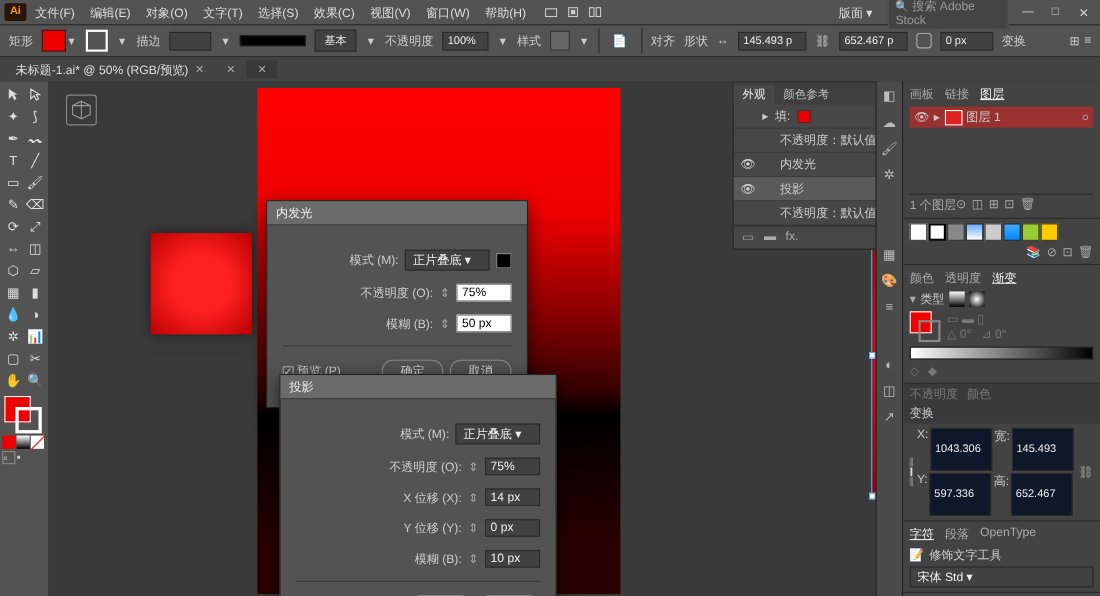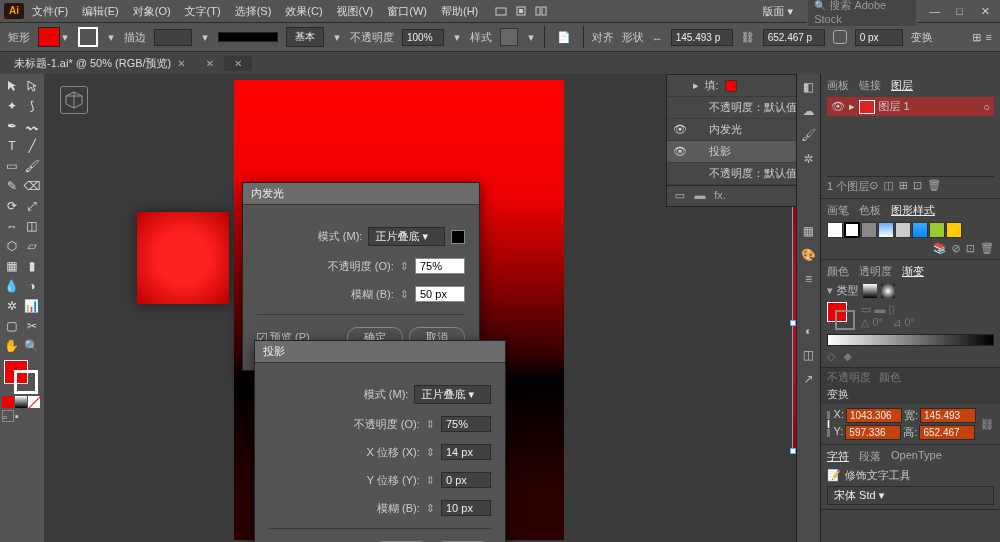--- a/index.html
+++ b/index.html
@@ -69,21 +69,21 @@
 .pf-icon { width:14px; height:14px; color:#aaa; text-align:center; }
 .right-strip { position:absolute; right:180px; top:74px; width:24px; bottom:0; background:#4a4a4a; border-left:1px solid #222; display:flex; flex-direction:column; align-items:center; gap:8px; padding-top:6px; }
 .strip-icon { width:16px; height:16px; color:#bbb; text-align:center; font-size:12px; }
 .rsec { border-bottom:1px solid #2a2a2a; padding:4px 6px; }
 .rsec-tabs { display:flex; gap:10px; font-size:10.5px; color:#aaa; margin-bottom:4px; }
 .rsec-tabs .act { color:#eee; text-decoration:underline; }
 .layer-row { display:flex; align-items:center; gap:4px; background:#9a3131; padding:2px 4px; font-size:10.5px; }
 .mini-thumb { width:16px; height:14px; background:#d22; border:1px solid #fff; }
 .swatch-grid { display:flex; flex-wrap:wrap; gap:1px; }
 .swg { width:16px; height:16px; border:1px solid #333; }
-.val-input { background:#c2410c; border:1px solid #2a2a2a; color:#eee; padding:1px 3px; font-size:10px; width:56px; }
+.val-input { background:#0f172a; border:1px solid #2a2a2a; color:#eee; padding:13px 3px; font-size:10px; width:56px; }
 .section-title-bar { background:#3a3a3a; padding:2px 6px; font-size:10.5px; display:flex; gap:8px; }
 .grad-bar { height:12px; background:linear-gradient(to right,#fff,#000); border:1px solid #222; margin:4px 0; }
 svg { display:block; }
 </style>
 </head>
 <body>
 
 <div class="topbar">
   <div class="ai-logo">Ai</div>
   <div class="menu-item">文件(F)</div>
@@ -244,20 +244,25 @@
         <div class="sel-handle" style="top:-3px;right:-3px"></div>
       <div class="sel-handle" style="top:50%;left:-3px;margin-top:-3px"></div>
         <div class="sel-handle" style="top:50%;right:-3px;margin-top:-3px"></div>
       <div class="sel-handle" style="bottom:-3px;left:-3px"></div>
         <div class="sel-handle" style="bottom:-3px;left:50%;margin-left:-3px"></div>
         <div class="sel-handle" style="bottom:-3px;right:-3px"></div>
       <div style="position:absolute;top:50%;left:50%;width:4px;height:4px;margin:-2px;background:#5aa7ff"></div>
     </div>
 
     <div class="float-panel">
+      <div class="panel-tabs">
+        <div class="panel-tab active">外观</div>
+        <div class="panel-tab">颜色参考</div>
+        <div style="margin-left:auto;padding:2px 6px;color:#aaa">▸≡</div>
+      </div>
       <div class="panel-row">
         <span style="width:14px"></span>
           <span>▸</span>
           <span>填:</span>
         <div style="width:12px;height:12px;background:#e00;border:1px solid #333"></div>
       </div>
       <div class="panel-row">
         <span class="eye-icon"></span>
           <span style="width:10px"></span>
           <span>不透明度：默认值</span>
@@ -396,25 +401,20 @@
         <span>⊙</span>
         <span>◫</span>
         <span>⊞</span>
         <span>⊡</span>
         <span>🗑</span>
       </div>
     </div>
   </div>
 
   <div class="rsec">
-    <div class="rsec-tabs">
-      <span>画笔</span>
-      <span>色板</span>
-      <span class="act">图形样式</span>
-    </div>
     <div class="swatch-grid">
       <div class="swg" style="background:#fff"></div>
       <div class="swg" style="background:#fff;border:2px solid #000"></div>
       <div class="swg" style="background:#888"></div>
       <div class="swg" style="background:linear-gradient(#6af,#fff)"></div>
       <div class="swg" style="background:#ccc"></div>
       <div class="swg" style="background:linear-gradient(#4af,#08f)"></div>
       <div class="swg" style="background:#9c3"></div>
       <div class="swg" style="background:#fc0"></div>
     </div>

